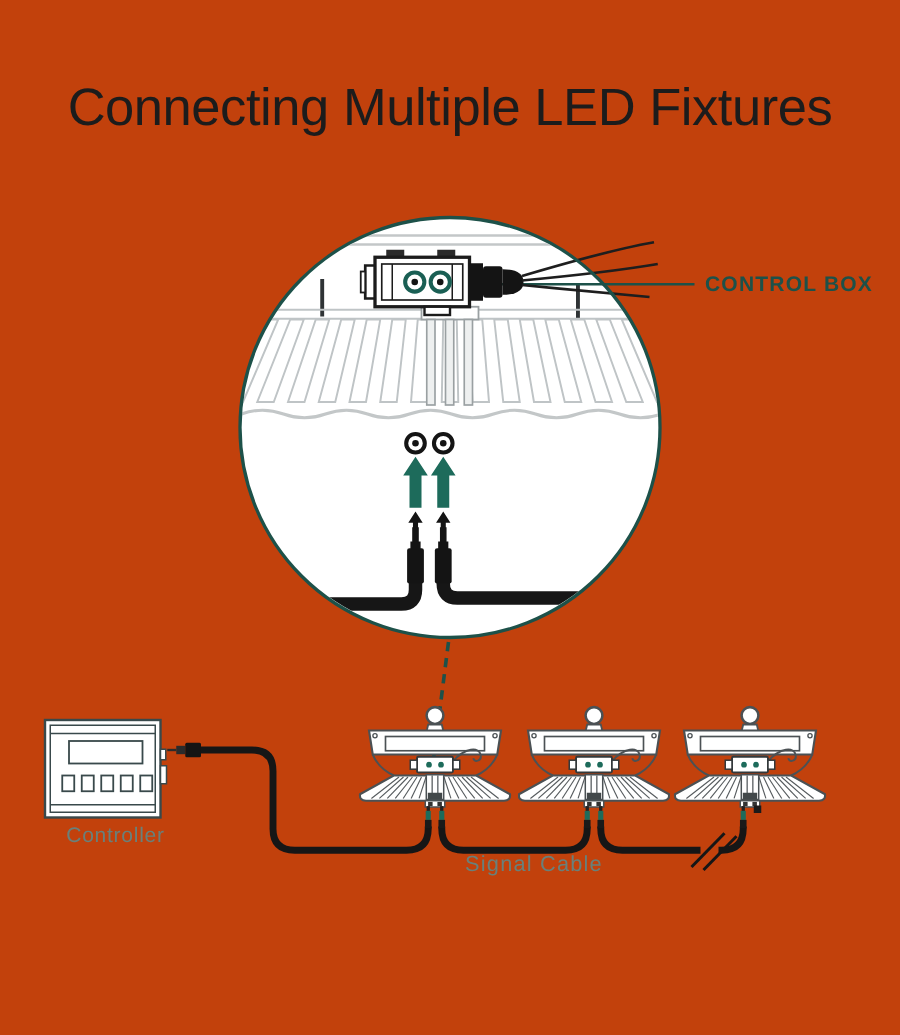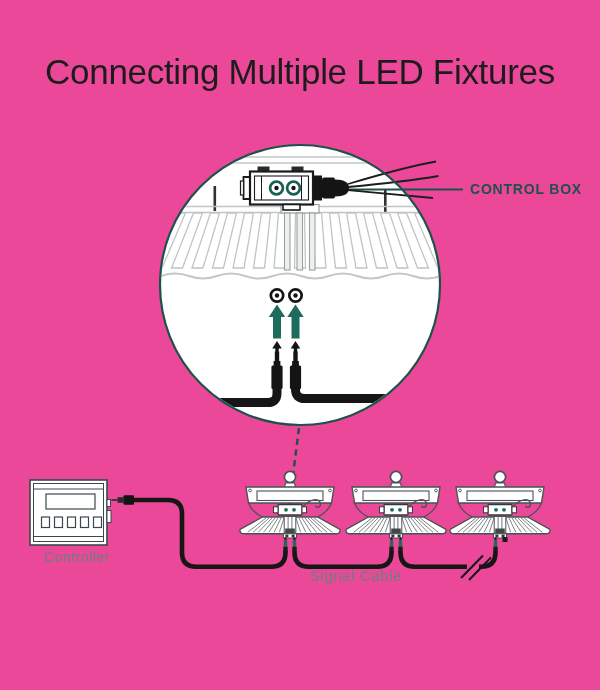--- a/index.html
+++ b/index.html
@@ -1,16 +1,16 @@
 <!DOCTYPE html>
 <html><head>
 <meta charset="utf-8">
 <style>
   html,body{margin:0;padding:0;background:#fff;}
-  .page{position:relative;width:600px;height:690px;background:#ec4899;overflow:hidden;
+  .page{position:relative;width:600px;height:690px;background:#c2410c;overflow:hidden;
         font-family:"Liberation Sans",sans-serif;}
   .page-title{position:absolute;top:52px;left:0;width:600px;margin:0;
       text-align:center;font-size:35px;font-weight:400;letter-spacing:-0.3px;
       color:#1c1c1c;font-family:"Liberation Sans",sans-serif;}
   svg{position:absolute;top:0;left:0;}
   text{font-family:"Liberation Sans",sans-serif;}
   .callout-text{font-size:14px;font-weight:bold;letter-spacing:0.8px;}
   .label-text{font-size:14px;letter-spacing:0.5px;}
   .label-text2{font-size:14.5px;letter-spacing:0.8px;}
 </style>

